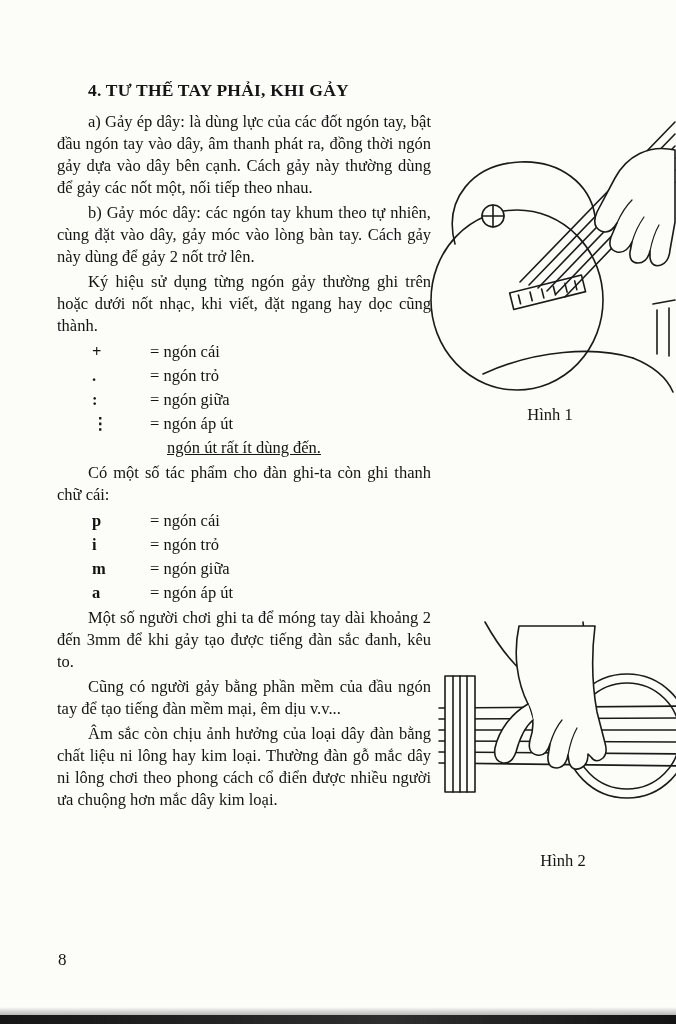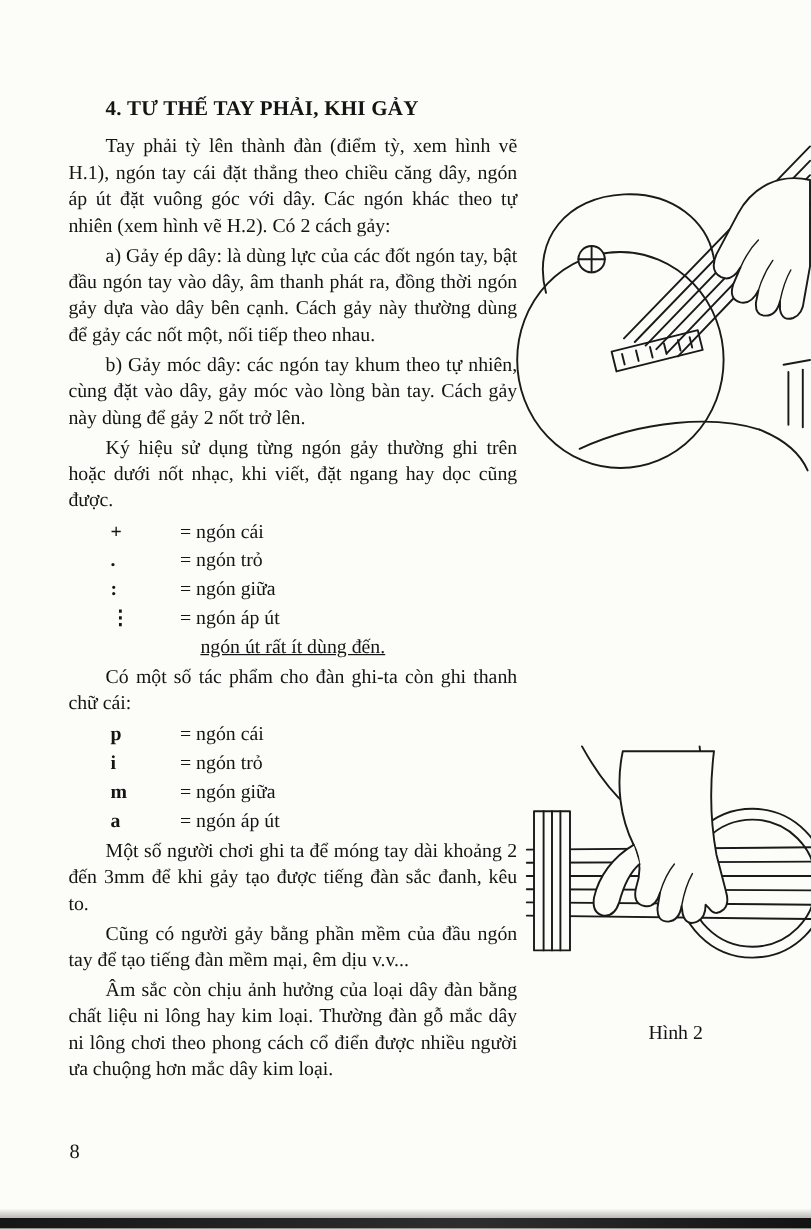--- a/index.html
+++ b/index.html
@@ -86,24 +86,23 @@
   svg { display:block; }
 </style>
 </head>
 <body>
 
 <div class="page">
 
   <div class="text-col">
     <h1 class="title">4. TƯ THẾ TAY PHẢI, KHI GẢY</h1>
 
-    <p class="para">Tay phải tỳ lên thành đàn (điểm tỳ, xem hình vẽ H.1), ngón tay cái đặt thẳng theo chiều căng dây, ngón áp út đặt vuông góc với dây. Các ngón khác theo tự nhiên (xem hình vẽ H.2). Có 2 cách gảy:</p>
     <p class="para">a) Gảy ép dây: là dùng lực của các đốt ngón tay, bật đầu ngón tay vào dây, âm thanh phát ra, đồng thời ngón gảy dựa vào dây bên cạnh. Cách gảy này thường dùng để gảy các nốt một, nối tiếp theo nhau.</p>
     <p class="para">b) Gảy móc dây: các ngón tay khum theo tự nhiên, cùng đặt vào dây, gảy móc vào lòng bàn tay. Cách gảy này dùng để gảy 2 nốt trở lên.</p>
-    <p class="para">Ký hiệu sử dụng từng ngón gảy thường ghi trên hoặc dưới nốt nhạc, khi viết, đặt ngang hay dọc cũng được.</p>
+    <p class="para">Ký hiệu sử dụng từng ngón gảy thường ghi trên hoặc dưới nốt nhạc, khi viết, đặt ngang hay dọc cũng thành.</p>
 
     <div class="legend">
       <div class="legend-row">
         <span class="legend-sym">+</span>
         <span class="legend-def">=  ngón cái</span>
       </div>
       <div class="legend-row">
         <span class="legend-sym">.</span>
         <span class="legend-def">=  ngón trỏ</span>
       </div>
@@ -179,20 +178,21 @@
         <path d="M207,138 C210,128 214,120 219,113" stroke-width="1.2"></path>
         <path d="M225,147 C227,137 230,128 234,121" stroke-width="1.2"></path>
 
         <path d="M58,270 C110,246 170,242 208,254"></path>
         <path d="M208,254 C228,262 242,274 248,288"></path>
         <path d="M228,200 L250,196"></path>
         <path d="M232,206 L232,250"></path>
         <path d="M244,204 L244,252"></path>
       </g>
     </svg>
+    <figcaption class="fig-caption">Hình 1</figcaption>
   </figure>
 
   <figure class="figure figure2" style="margin:0">
     <svg width="260" height="225" viewBox="0 0 260 225">
       <g fill="none" stroke="#1a1a1a" stroke-width="1.6" stroke-linecap="round" stroke-linejoin="round">
 
         <circle cx="194" cy="116" r="62"></circle>
         <circle cx="194" cy="116" r="53"></circle>
 
         <line x1="6" y1="88" x2="256" y2="86"></line>

